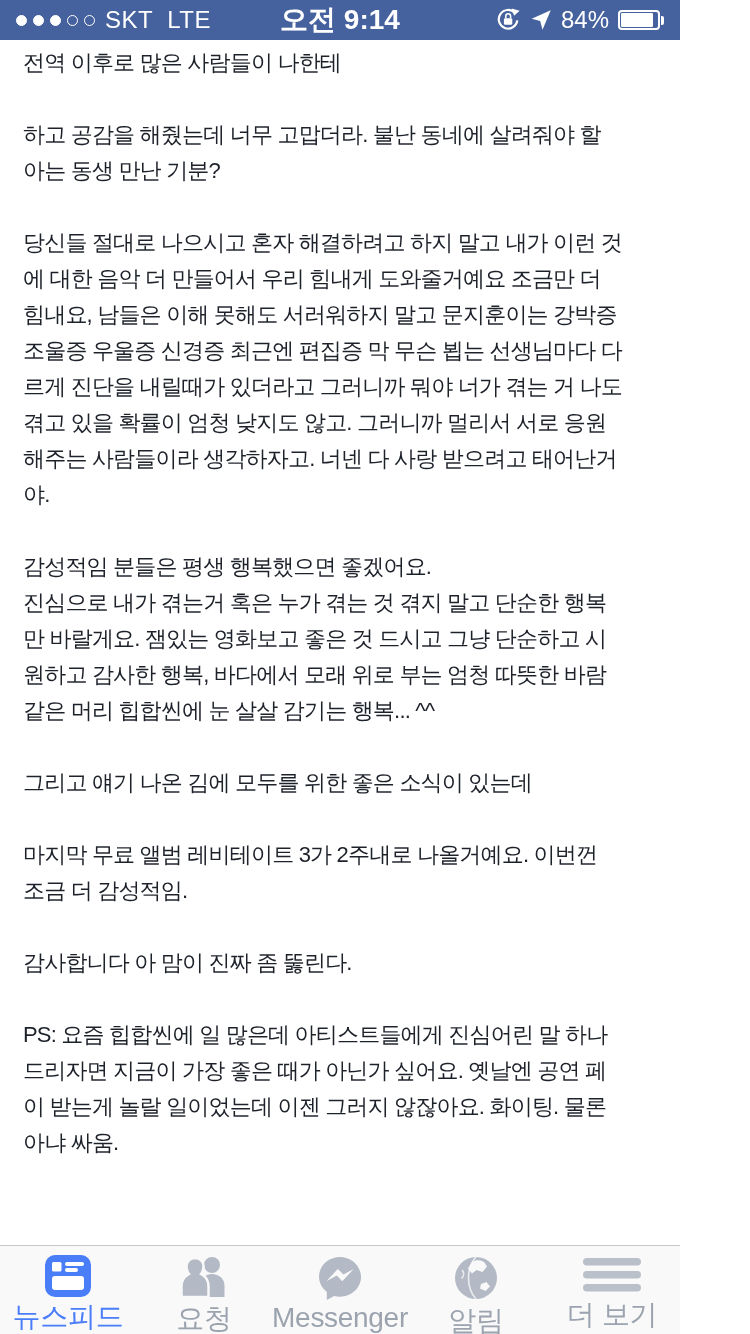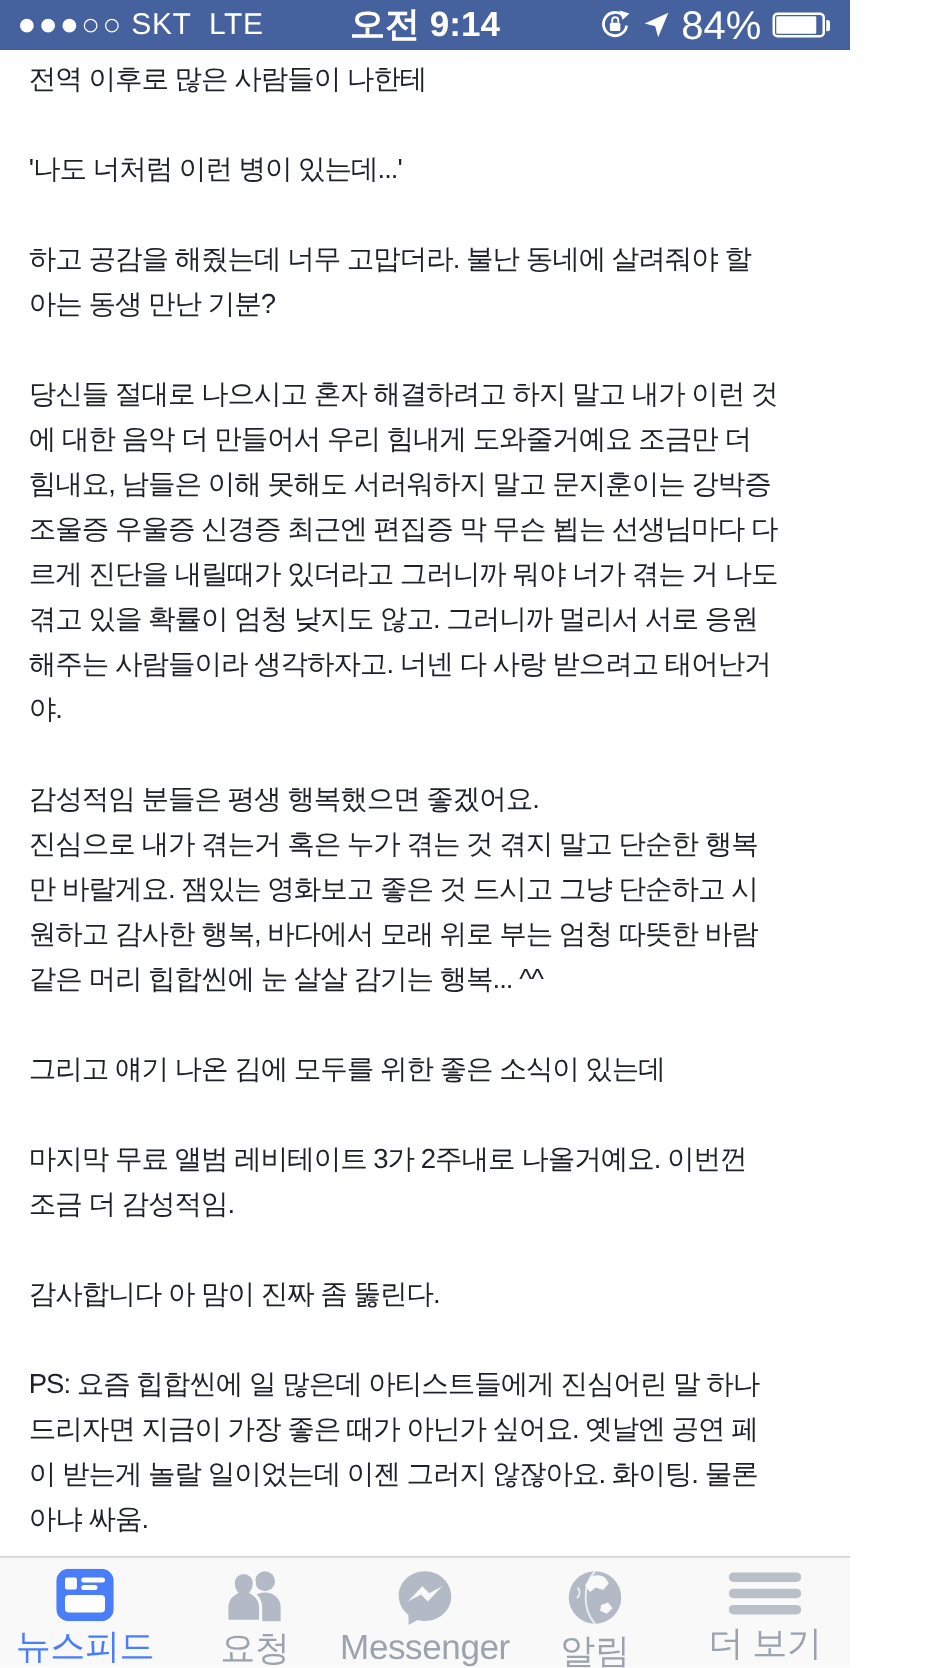--- a/index.html
+++ b/index.html
@@ -20,21 +20,21 @@
   .dots{display:flex;align-items:center;gap:6px;margin-right:10px;}
   .dot{width:11px;height:11px;border-radius:50%;border:1.5px solid #fff;box-sizing:border-box;display:inline-block;}
   .dot.filled{background:#fff;}
   .carrier{font-weight:500;letter-spacing:.5px;margin-right:14px;}
   .network{font-weight:400;letter-spacing:.5px;}
   .sb-time{
     position:absolute;left:50%;top:50%;transform:translate(-50%,-50%);
     font-weight:700;font-size:28px;white-space:nowrap;
   }
   .sb-right{display:flex;align-items:center;gap:9px;}
-  .batt-pct{font-size:32px;}
+  .batt-pct{font-size:24px;}
   .battery-wrap{display:flex;align-items:center;}
   .battery{position:relative;width:42px;height:20px;border:2px solid #fff;border-radius:4px;box-sizing:border-box;}
   .battery-fill{position:absolute;left:1px;top:1px;bottom:1px;width:84%;background:#fff;border-radius:1px;}
   .battery-nub{width:3px;height:9px;background:#fff;border-radius:0 2px 2px 0;margin-left:1px;}
 
   
   .content{
     padding:5px 23px 0 23px;box-sizing:border-box;
     font-size:22px;line-height:36px;color:#1D2129;
     letter-spacing:-0.8px;overflow:hidden;
@@ -99,23 +99,20 @@
         <i class="battery-nub"></i>
       </span>
     </div>
   </header>
 
   <main class="content">
       <div class="para">
         <div class="line">전역 이후로 많은 사람들이 나한테</div>
       </div>
       <div class="para">
-        <div class="line">'나도 너처럼 이런 병이 있는데...'</div>
-      </div>
-      <div class="para">
         <div class="line">하고 공감을 해줬는데 너무 고맙더라. 불난 동네에 살려줘야 할</div>
         <div class="line">아는 동생 만난 기분?</div>
       </div>
       <div class="para">
         <div class="line">당신들 절대로 나으시고 혼자 해결하려고 하지 말고 내가 이런 것</div>
         <div class="line">에 대한 음악 더 만들어서 우리 힘내게 도와줄거예요 조금만 더</div>
         <div class="line">힘내요, 남들은 이해 못해도 서러워하지 말고 문지훈이는 강박증</div>
         <div class="line">조울증 우울증 신경증 최근엔 편집증 막 무슨 뵙는 선생님마다 다</div>
         <div class="line">르게 진단을 내릴때가 있더라고 그러니까 뭐야 너가 겪는 거 나도</div>
         <div class="line">겪고 있을 확률이 엄청 낮지도 않고. 그러니까 멀리서 서로 응원</div>

